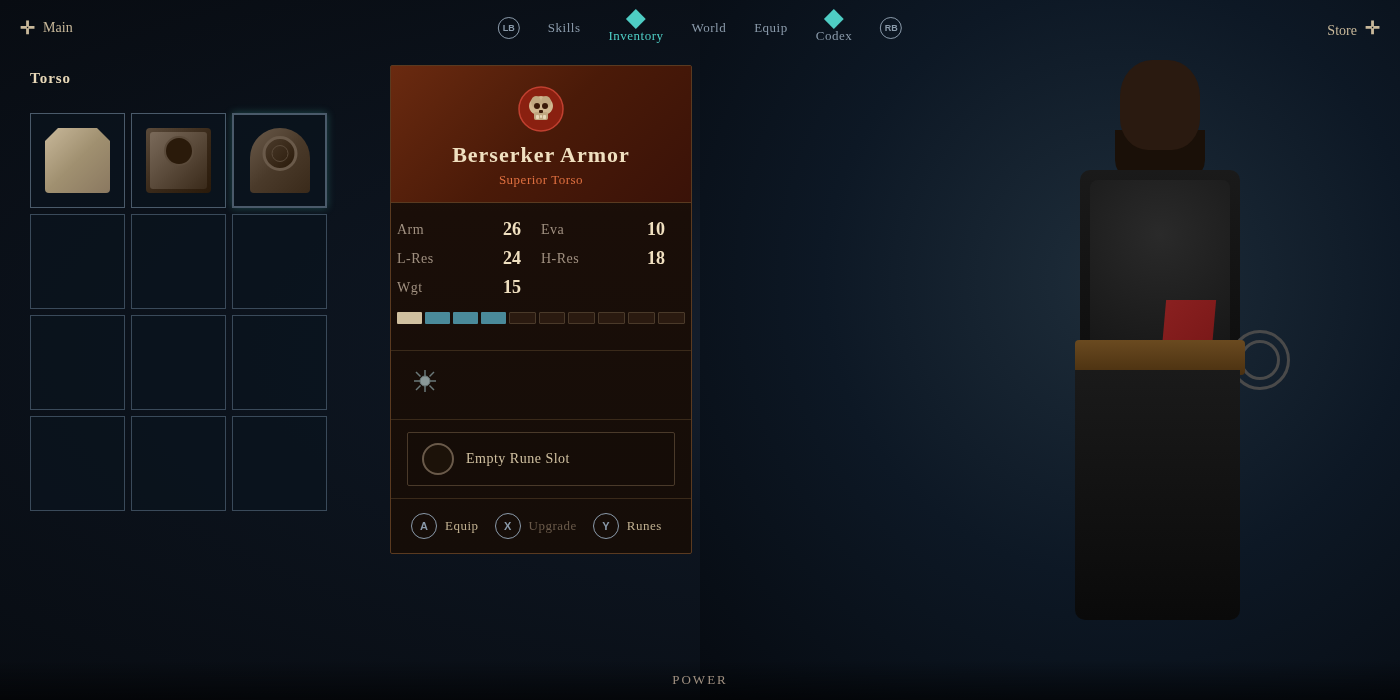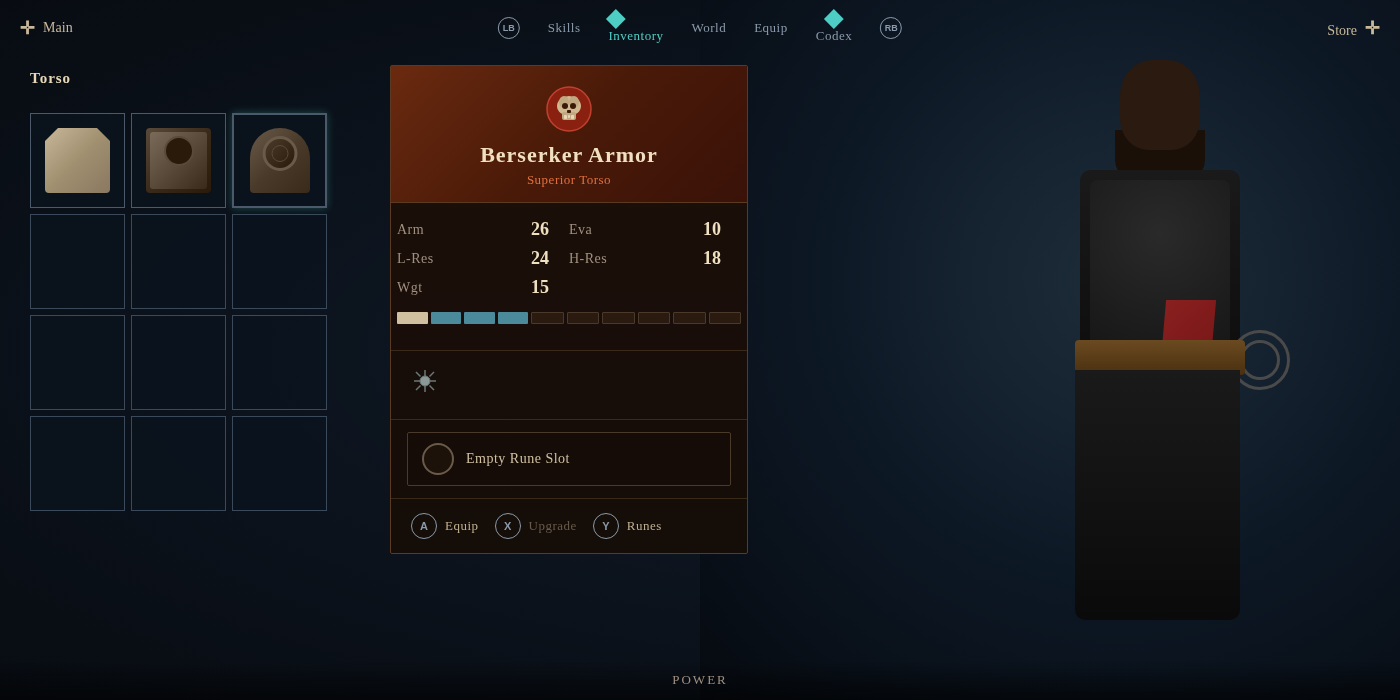--- a/index.html
+++ b/index.html
@@ -83,20 +83,21 @@
       justify-content: center;
       font-size: 9px;
       color: #8a9aaa;
       font-family: sans-serif;
       font-weight: bold;
     }
 
     .inventory-nav {
       display: flex;
       flex-direction: column;
+      align-items: center;
       gap: 2px;
     }
 
     .nav-right {
       display: flex;
       align-items: flex-end;
       gap: 8px;
       color: #c8b89a;
       font-size: 14px;
     }
@@ -174,21 +175,21 @@
       background: linear-gradient(135deg, #6a5a4a 0%, #4a3a2a 50%, #3a2a1a 100%);
       border-radius: 30px 30px 4px 4px;
       position: relative;
     }
 
     
     .detail-panel {
       position: absolute;
       left: 390px;
       top: 65px;
-      width: 358px;
+      width: 302px;
       background: linear-gradient(180deg, #2a1a10 0%, #1a0e08 30%, #150d08 100%);
       border: 1.5px solid #5a3a20;
       border-radius: 2px;
     }
 
     .panel-header {
       background: linear-gradient(135deg, #6a2a10 0%, #4a1a08 50%, #3a1208 100%);
       padding: 18px 20px 14px;
       text-align: center;
       position: relative;

